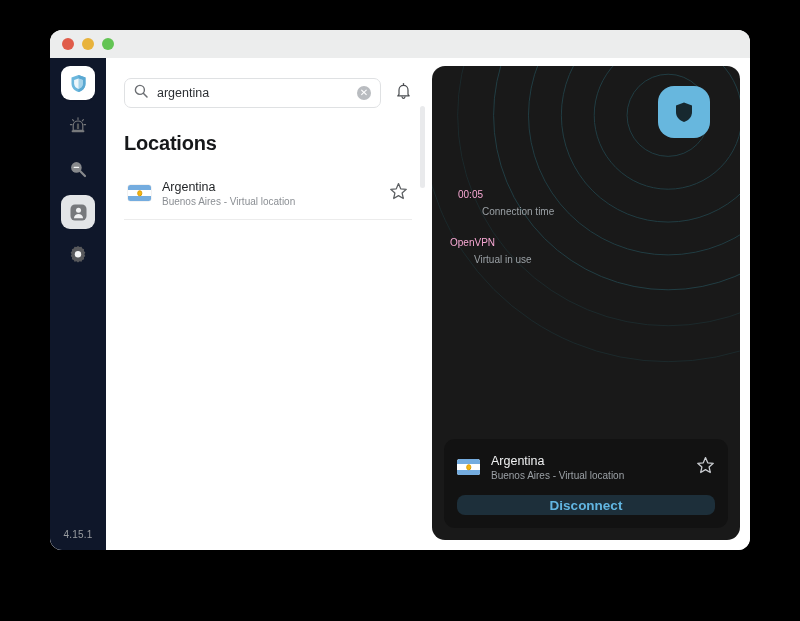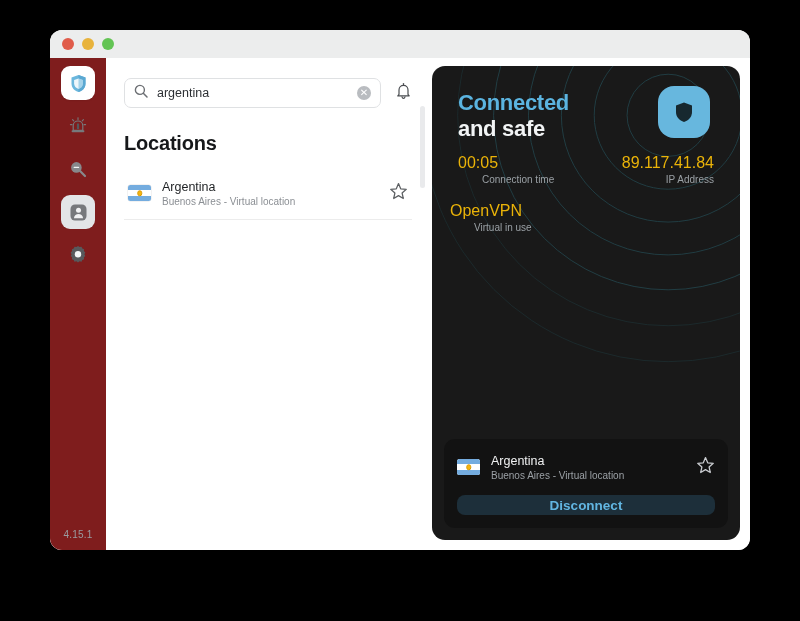--- a/index.html
+++ b/index.html
@@ -39,21 +39,21 @@
   #body {
     position:absolute; left:0; top:28px;
     width:100%; height:492px;
     background:#ffffff;
     display:flex;
   }
 
   
   #sidebar {
     width:56px; height:100%;
-    background:#7f1d1d;
+    background:#0f172a;
     display:flex; flex-direction:column;
     align-items:center;
     padding-top:8px;
     position:relative;
     flex-shrink:0;
   }
   .nav-btn {
     width:34px; height:34px;
     border-radius:9px;
     display:flex; align-items:center; justify-content:center;
@@ -183,23 +183,24 @@
   #status {
     position:absolute; left:26px; top:24px;
     font-size:22px; font-weight:bold;
     letter-spacing:-0.3px;
     line-height:26px;
   }
   #status .l1 { color:#5bb4e0; display:block; }
   #status .l2 { color:#f2f4f5; display:block; }
 
   .stat-val {
-    font-size:16px;
-    color:#eab308;
+    font-size:10px;
+    color:#f9a8d4;
     line-height:18px;
+    margin-top:32px;
   }
   .stat-lbl {
     font-size:10px;
     color:#9aa0a5;
     line-height:14px;
     margin-top:1px;
     margin-left:24px;
   }
   #conn-time { position:absolute; left:26px; top:88px; }
   #ip-block   { position:absolute; right:26px; top:88px; text-align:right; }
@@ -373,40 +374,32 @@
             <circle cx="230" cy="48" r="104"></circle>
             <circle cx="230" cy="48" r="136"></circle>
             <circle cx="230" cy="48" r="170"></circle>
           </g>
           <g fill="none" stroke="#1f3a40" stroke-width="0.8" opacity="0.6">
             <circle cx="230" cy="48" r="205"></circle>
             <circle cx="230" cy="48" r="240"></circle>
           </g>
         </svg>
 
-        <div id="status">
-          <span class="l1">Connected</span>
-          <span class="l2">and safe</span>
-        </div>
 
         <div id="logo-badge">
           <svg width="20" height="23" viewBox="0 0 20 23">
             <path d="M10 1.5 L18 4.5 V11 C18 16 14.6 19.6 10 21 C5.4 19.6 2 16 2 11 V4.5 Z" fill="#17282f"></path>
           </svg>
         </div>
 
         <div id="conn-time">
           <div class="stat-val">00:05</div>
           <div class="stat-lbl">Connection time</div>
         </div>
 
-        <div id="ip-block">
-          <div class="stat-val">89.117.41.84</div>
-          <div class="stat-lbl">IP Address</div>
-        </div>
 
         <div id="protocol">
           <div class="stat-val">OpenVPN</div>
           <div class="stat-lbl">Virtual in use</div>
         </div>
 
         <div id="bottom-card">
           <div id="card-loc">
             <span class="flag">
               <span class="b1"></span>

